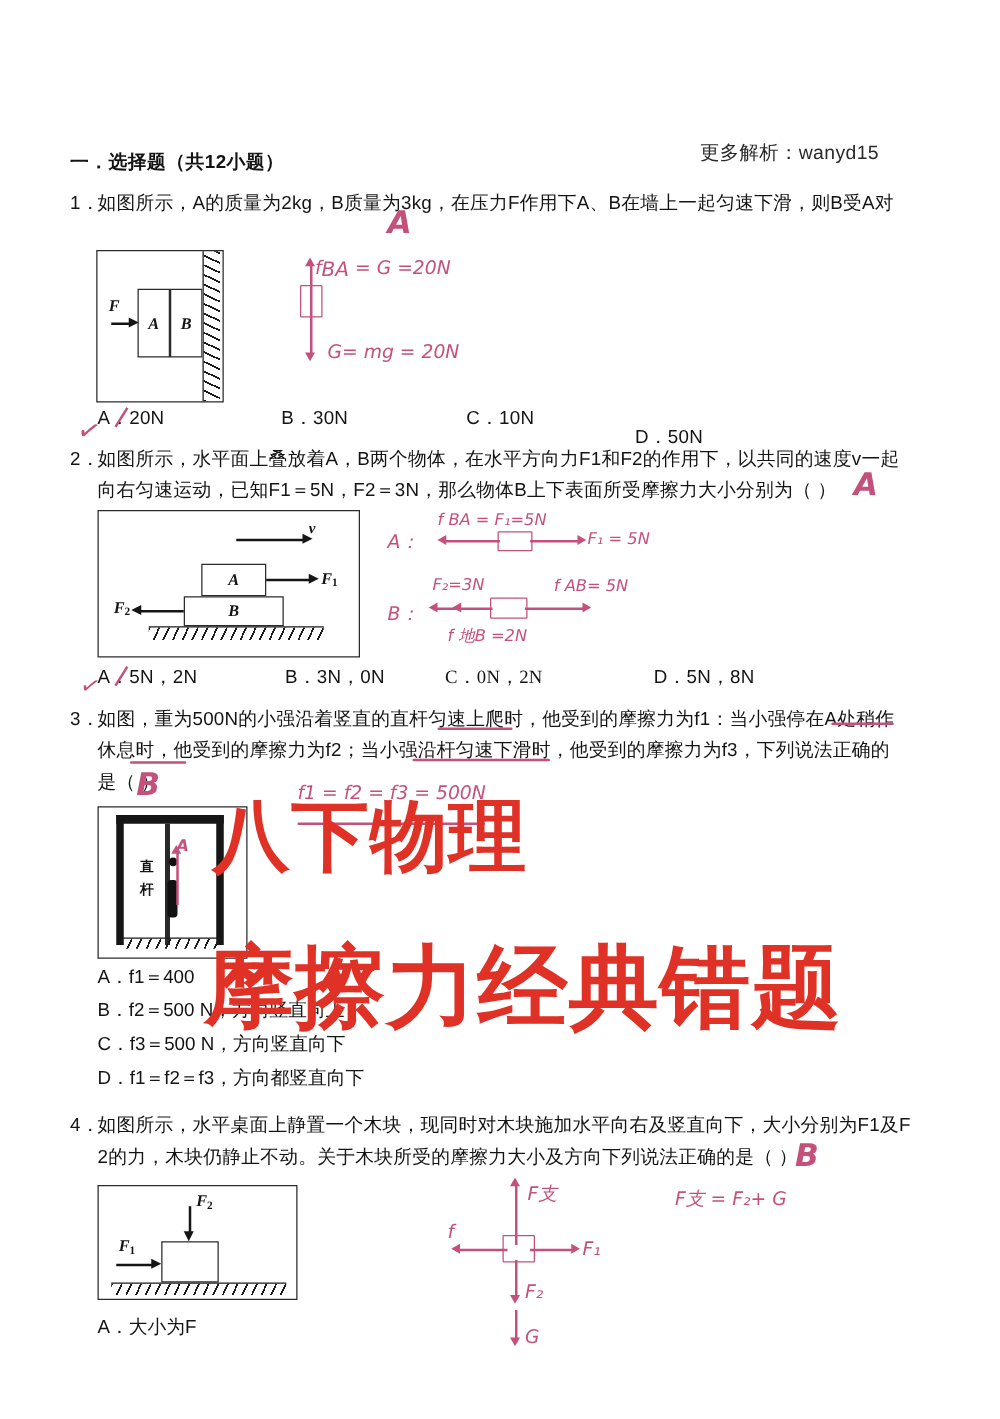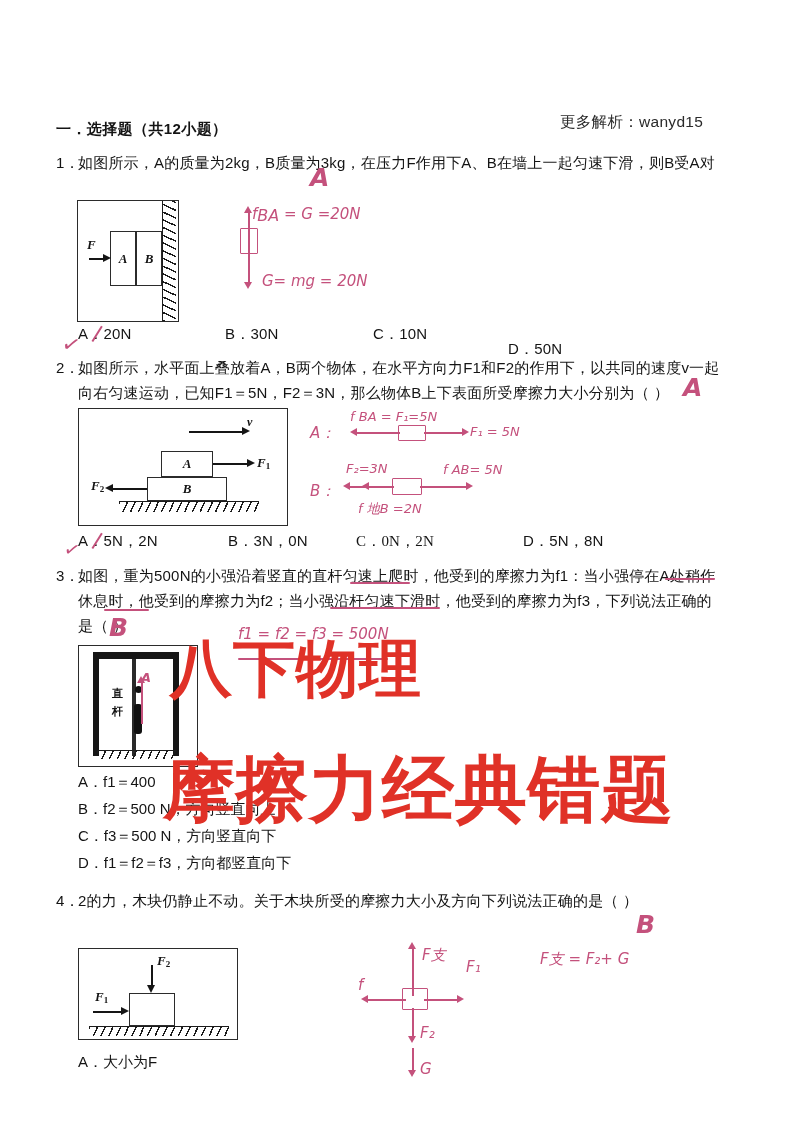--- a/index.html
+++ b/index.html
@@ -220,20 +220,21 @@
   <div class="optlist" style="left:78px;top:768px;">
     <div>A．f1＝400</div>
     <div>B．f2＝500  N，方向竖直向上</div>
     <div>C．f3＝500  N，方向竖直向下</div>
     <div>D．f1＝f2＝f3，方向都竖直向下</div>
   </div>
 
   <div class="q" style="left:56px;top:888px;width:740px;">
     <span class="num">4．</span>
     <span class="body">
+      <span class="line">如图所示，水平桌面上静置一个木块，现同时对木块施加水平向右及竖直向下，大小分别为F1及F</span>
       <span class="line">2的力，木块仍静止不动。关于木块所受的摩擦力大小及方向下列说法正确的是（     ）</span>
     </span>
   </div>
   <div class="hw hw-ans" style="left:636px;top:910px;">B</div>
 
   <div class="fig" style="left:78px;top:948px;width:160px;height:92px;">
     <div class="blk" style="left:50px;top:44px;width:46px;height:33px;"></div>
     <div class="vline" style="left:72px;top:16px;height:22px;"></div>
     <div class="arrowhead-d" style="left:68px;top:36px;"></div>
     <div class="lbl" style="left:78px;top:4px;"><span>F</span><sub>2</sub></div>
@@ -245,21 +246,21 @@
 
   <div class="hwv" style="left:412px;top:948px;height:48px;"></div>
   <div class="hw-ar-u" style="left:408px;top:942px;"></div>
   <div class="hw hw-t" style="left:422px;top:946px;">F支</div>
   <div class="hwbox" style="left:402px;top:988px;width:26px;height:22px;"></div>
   <div class="hwline" style="left:366px;top:999px;width:40px;"></div>
   <div class="hw-ar-l" style="left:361px;top:995px;"></div>
   <div class="hw hw-t" style="left:358px;top:976px;">f</div>
   <div class="hwline" style="left:424px;top:999px;width:36px;"></div>
   <div class="hw-ar-r" style="left:457px;top:995px;"></div>
-  <div class="hw hw-t" style="left:466px;top:958px;font-style:italic;">F₁</div>
+  <div class="hw hw-t" style="left:466px;top:990px;font-style:italic;">F₁</div>
   <div class="hwv" style="left:412px;top:1008px;height:32px;"></div>
   <div class="hw-ar-d" style="left:408px;top:1036px;"></div>
   <div class="hw hw-t" style="left:420px;top:1024px;">F₂</div>
   <div class="hwv" style="left:412px;top:1048px;height:26px;"></div>
   <div class="hw-ar-d" style="left:408px;top:1070px;"></div>
   <div class="hw hw-t" style="left:420px;top:1060px;">G</div>
   <div class="hw hw-t" style="left:540px;top:950px;">F支 = F₂+ G</div>
 
   <div class="optlist" style="left:78px;top:1048px;">
     <div>A．大小为F</div>

